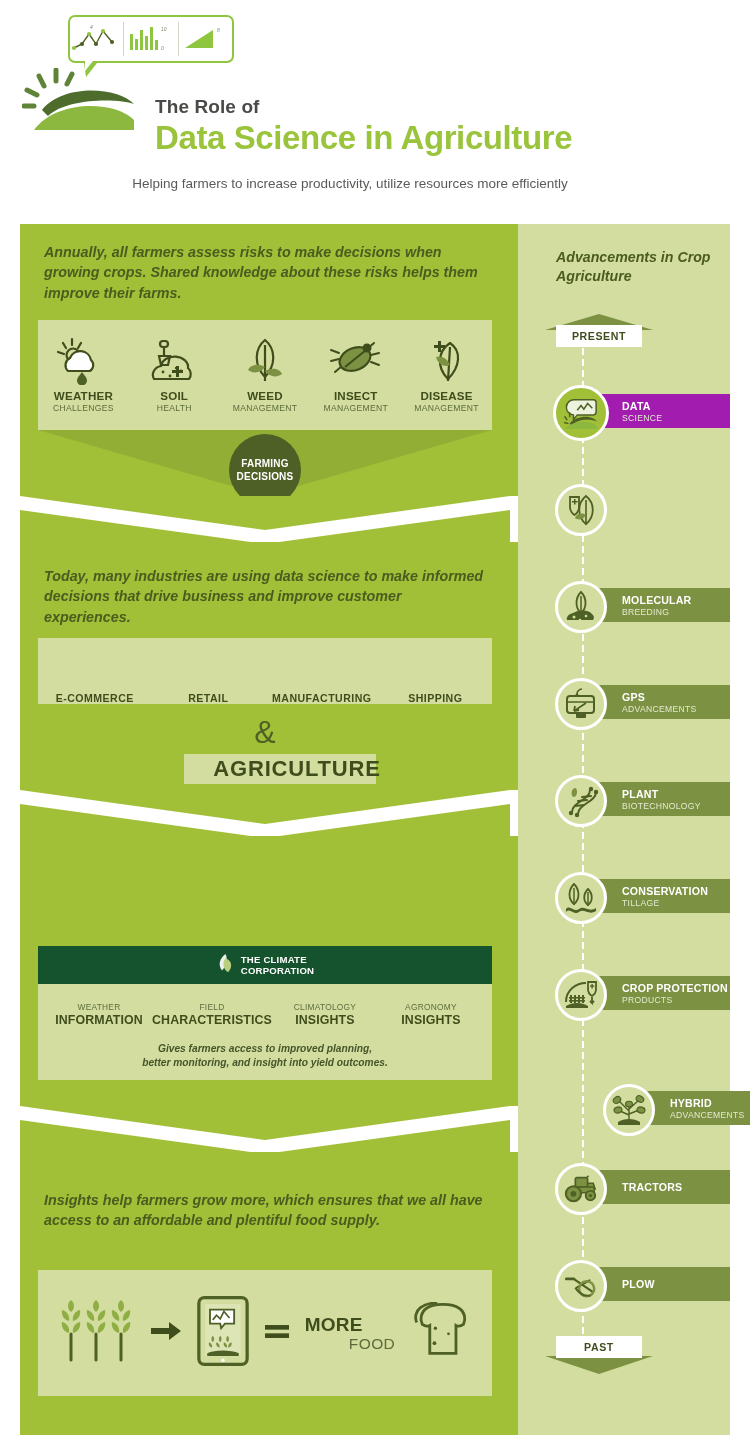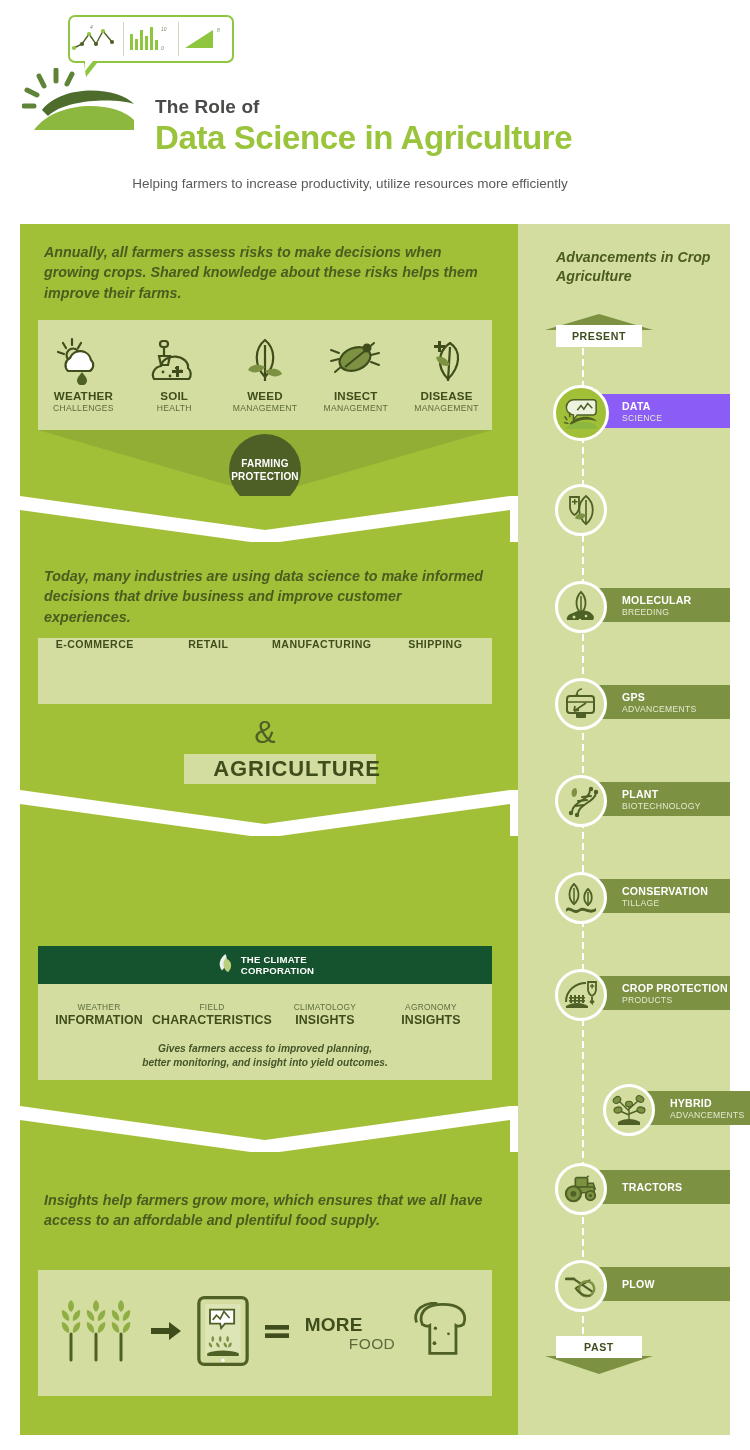--- a/index.html
+++ b/index.html
@@ -58,21 +58,21 @@
   .ic-t2 { font-size:8.6px; color:#5c6b3c; letter-spacing:.3px; margin-top:1px;}
 
   .farm-circle {
     position:absolute; width:72px; height:72px; border-radius:50%;
     background:#4e6025; color:#fff; display:flex; flex-direction:column;
     align-items:center; justify-content:center;
     font-size:10px; font-weight:bold; line-height:13px; letter-spacing:.2px;
   }
 
   
-  .ind-row { position:absolute; inset:0; display:flex; align-items:flex-start;border-radius:31px; }
+  .ind-row { position:absolute; inset:0; display:flex; align-items:flex-end;border-radius:31px; }
   .ind-item { flex:1; text-align:center; font-size:10.6px; font-weight:bold;
               color:#3f4d1c; letter-spacing:.45px; }
   .amp { position:absolute; width:490px; text-align:center;
          font-size:32px; color:#4e6025; font-weight:normal; }
   .agri-box { position:absolute; background:#d3dd9f; display:flex;
               align-items:center; justify-content:center;
               font-size:22px; font-weight:bold; color:#3f4d1c; letter-spacing:.8px;padding-left:34px;}
 
   
   .cc-bar { position:absolute; background:#14532d; display:flex; align-items:center;
@@ -104,21 +104,21 @@
              background-size:4px 11px; }
   .cap { position:absolute; left:38px; width:86px; height:22px; background:#fff;
          display:flex; align-items:center; justify-content:center;
          font-size:10.6px; font-weight:bold; color:#3f4d1c; letter-spacing:.6px; z-index:3;}
   .cap-arrow { position:absolute; left:27px; width:108px; height:14px; z-index:2;}
 
   .tl-item { position:absolute; left:0; width:212px; height:48px; }
   .tl-bar { position:absolute; left:62px; top:7px; width:150px; height:34px;
             background:#7d9142; display:flex; flex-direction:column;
             justify-content:center; padding-left:42px; }
-  .tl-bar.hi { background:#8b5cf6; }
+  .tl-bar.hi { background:#a21caf; }
   .tl-t1 { color:#fff; font-size:10.6px; font-weight:bold; letter-spacing:.2px; line-height:12px;}
   .tl-t2 { color:#e3ead0; font-size:8.6px; letter-spacing:.3px; line-height:10px; margin-top:1px;}
   .tl-circ { position:absolute; left:37px; top:0px; width:52px; height:52px;
              border-radius:50%; background:#d3dd9f; border:3px solid #fff;
              display:flex; align-items:center; justify-content:center; z-index:4;}
   .tl-circ.active { background:#a2c037; width:56px; height:56px; left:35px; top:-2px;
                     border:3.5px solid #fff; }
   .tl-ic { width:34px; height:34px; display:block; }
 </style>
 </head>
@@ -278,21 +278,21 @@
             <span class="ic-t2">MANAGEMENT</span>
           </div>
         </div>
       </div>
 
       <svg style="position:absolute; left:18px; top:206px; width:454px; height:66px;" viewBox="0 0 454 66" preserveAspectRatio="none">
         <path d="M0,0 L454,0 L240,62 L214,62 Z" fill="#93ae34"></path>
       </svg>
       <div class="farm-circle" style="left:209px; top:210px;">
         <span>FARMING</span>
-        <span>PROTECTION</span>
+        <span>DECISIONS</span>
       </div>
     </div>
 
     <div class="chev" style="top:272px;">
       <svg viewBox="0 0 490 46" width="490" height="46" preserveAspectRatio="none">
         <rect width="490" height="46" fill="#a2c037"></rect>
         <path d="M0,0 L245,34 L490,0 L490,14 L245,48 L0,14 Z" fill="#ffffff"></path>
       </svg>
     </div>
 

